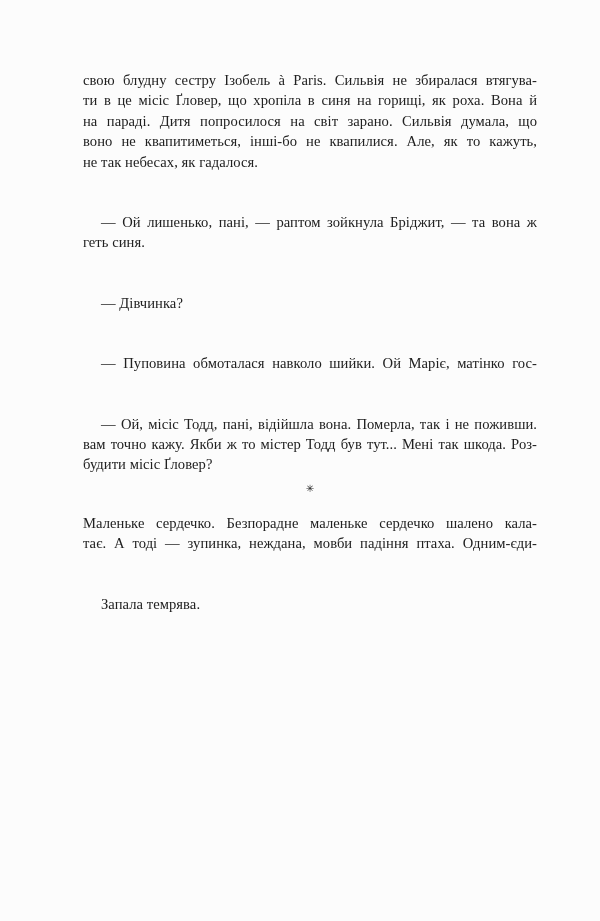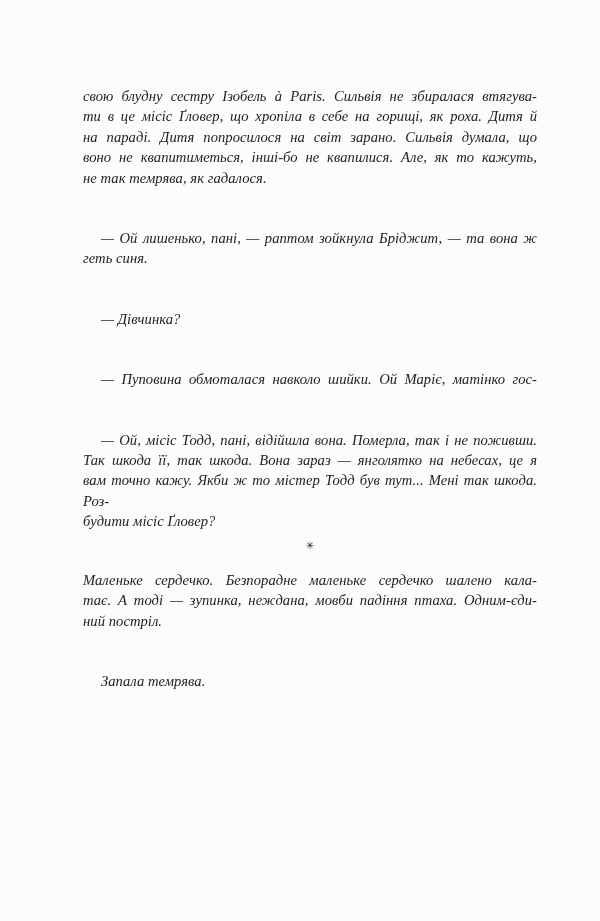--- a/index.html
+++ b/index.html
@@ -8,26 +8,25 @@
     width:600px;
     height:921px;
     background:#fcfcfc;
     font-family:"Liberation Serif","DejaVu Serif",serif;
     color:#212121;
     overflow:hidden;
   }
   .text-block{
     position:absolute;
     left:83px;
-    top:86px;
+    top:70px;
     width:454px;
     font-size:14.6px;
     line-height:20.4px;
     letter-spacing:0.05px;
-    font-style:italic;
   }
   .para{margin:0;padding:0;}
   .line{text-align:justify;}
   .line.fill{text-align-last:justify;}
   .line.indent{text-indent:18px;margin-top:40px;}
   .separator{
     height:38px;
     display:flex;
     align-items:center;
     justify-content:center;
@@ -41,49 +40,47 @@
   }
 </style>
 </head>
 <body>
 
 <div class="page" style="background: rgb(252, 252, 252); color: rgb(33, 33, 33);">
   <div class="text-block">
       <div>
         <div class="para">
           <div class="line fill">свою блудну сестру Ізобель à Paris. Сильвія не збиралася втягува-</div>
-          <div class="line fill">ти в це місіс Ґловер, що хропіла в себе на горищі, як роха. Дитя й</div>
+          <div class="line fill">ти в це місіс Ґловер, що хропіла в синя на горищі, як роха. Вона й</div>
           <div class="line fill">на параді. Дитя попросилося на світ зарано. Сильвія думала, що</div>
           <div class="line fill">воно не квапитиметься, інші-бо не квапилися. Але, як то кажуть,</div>
-          <div class="line">не так темрява, як гадалося.</div>
+          <div class="line">не так небесах, як гадалося.</div>
         </div>
         <div class="para">
           <div class="line fill indent">— Ой лишенько, пані, — раптом зойкнула Бріджит, — та вона ж</div>
           <div class="line">геть синя.</div>
         </div>
         <div class="para">
           <div class="line indent">— Дівчинка?</div>
         </div>
         <div class="para">
           <div class="line fill indent">— Пуповина обмоталася навколо шийки. Ой Маріє, матінко гос-</div>
         </div>
         <div class="para">
           <div class="line fill indent">— Ой, місіс Тодд, пані, відійшла вона. Померла, так і не поживши.</div>
-          <div class="line fill">Так шкода її, так шкода. Вона зараз — янголятко на небесах, це я</div>
           <div class="line fill">вам точно кажу. Якби ж то містер Тодд був тут... Мені так шкода. Роз-</div>
           <div class="line">будити місіс Ґловер?</div>
         </div>
       </div>
       <div class="separator">
         <span class="star">✳</span>
       </div>
       <div>
         <div class="para">
           <div class="line fill">Маленьке сердечко. Безпорадне маленьке сердечко шалено кала-</div>
           <div class="line fill">тає. А тоді — зупинка, неждана, мовби падіння птаха. Одним-єди-</div>
-          <div class="line">ний постріл.</div>
         </div>
         <div class="para">
           <div class="line indent">Запала темрява.</div>
         </div>
       </div>
     </div>
 </div>
 
 </body></html>

